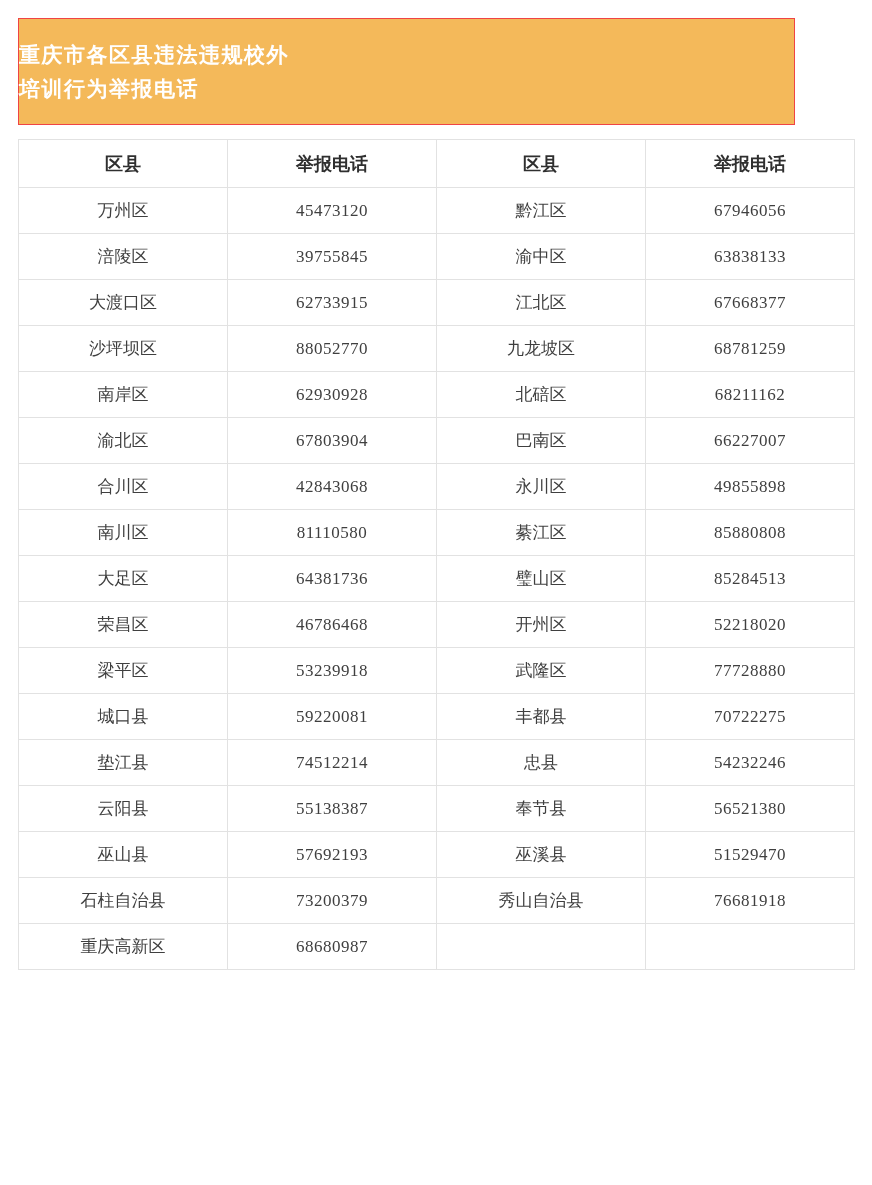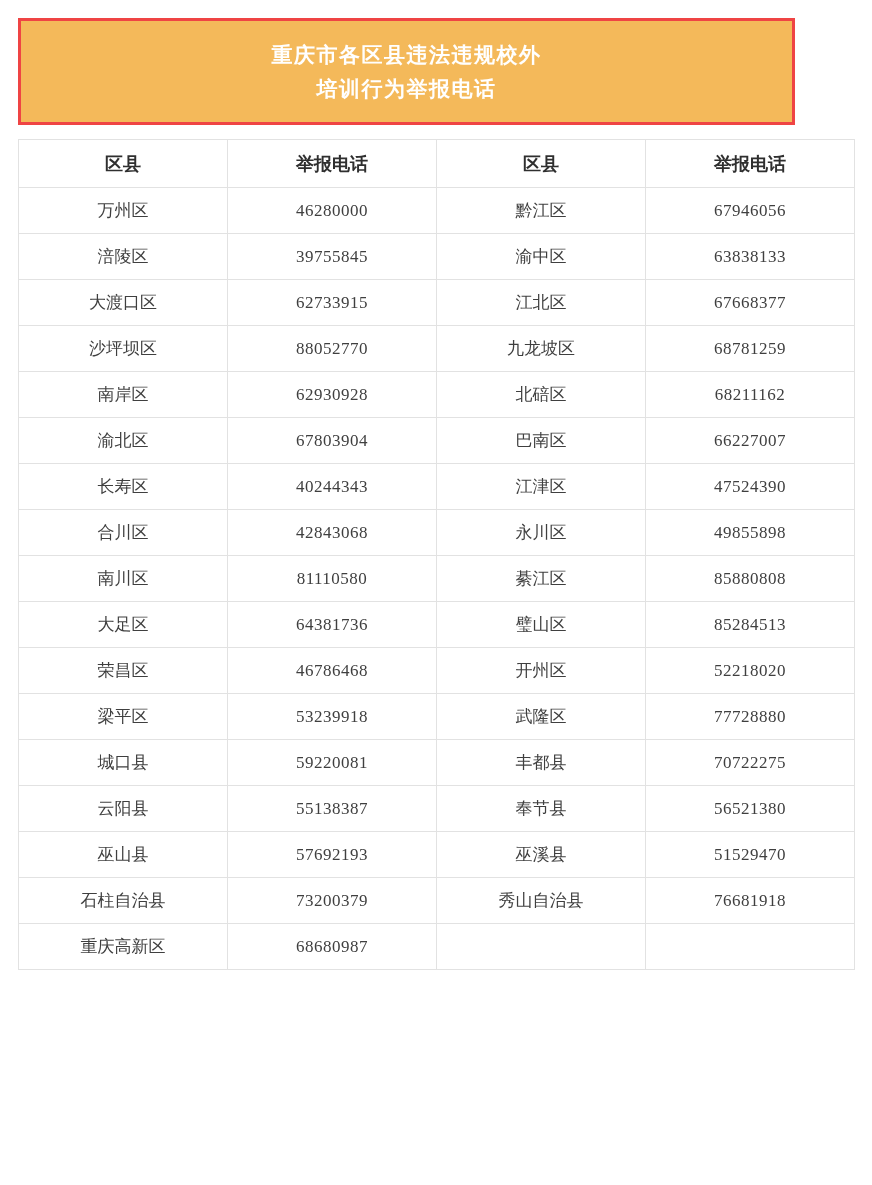--- a/index.html
+++ b/index.html
@@ -20,24 +20,24 @@
     position: relative;
     box-sizing: border-box;
     padding: 18px 18px 0 18px;
   }
   
   .banner {
     box-sizing: border-box;
     width: 777px;
     height: 107px;
     background: #f4b95a;
-    border: 3px solid #ef4444;
+    border: 1px solid #ef4444;
     display: flex;
     flex-direction: column;
-    align-items: center;
+    align-items: flex-start;
     justify-content: center;
     color: #ffffff;
     font-weight: bold;
     letter-spacing: 1.5px;
   }
   .banner-line {
     font-size: 21px;
     line-height: 34px;
     text-align: center;
     font-family: "Liberation Sans", "DejaVu Sans", sans-serif;
@@ -101,21 +101,21 @@
         <tr>
           <th>区县</th>
           <th>举报电话</th>
           <th>区县</th>
           <th>举报电话</th>
         </tr>
       </thead>
       <tbody id="table-body">
           <tr>
             <td>万州区</td>
-            <td class="num">46280000</td>
+            <td class="num">45473120</td>
             <td>黔江区</td>
             <td class="num">67946056</td>
           </tr>
           <tr>
             <td>涪陵区</td>
             <td class="num">39755845</td>
             <td>渝中区</td>
             <td class="num">63838133</td>
           </tr>
           <tr>
@@ -136,26 +136,20 @@
             <td>北碚区</td>
             <td class="num">68211162</td>
           </tr>
           <tr>
             <td>渝北区</td>
             <td class="num">67803904</td>
             <td>巴南区</td>
             <td class="num">66227007</td>
           </tr>
           <tr>
-            <td>长寿区</td>
-            <td class="num">40244343</td>
-            <td>江津区</td>
-            <td class="num">47524390</td>
-          </tr>
-          <tr>
             <td>合川区</td>
             <td class="num">42843068</td>
             <td>永川区</td>
             <td class="num">49855898</td>
           </tr>
           <tr>
             <td>南川区</td>
             <td class="num">81110580</td>
             <td>綦江区</td>
             <td class="num">85880808</td>
@@ -178,20 +172,26 @@
             <td>武隆区</td>
             <td class="num">77728880</td>
           </tr>
           <tr>
             <td>城口县</td>
             <td class="num">59220081</td>
             <td>丰都县</td>
             <td class="num">70722275</td>
           </tr>
           <tr>
+            <td>垫江县</td>
+            <td class="num">74512214</td>
+            <td>忠县</td>
+            <td class="num">54232246</td>
+          </tr>
+          <tr>
             <td>云阳县</td>
             <td class="num">55138387</td>
             <td>奉节县</td>
             <td class="num">56521380</td>
           </tr>
           <tr>
             <td>巫山县</td>
             <td class="num">57692193</td>
             <td>巫溪县</td>
             <td class="num">51529470</td>

